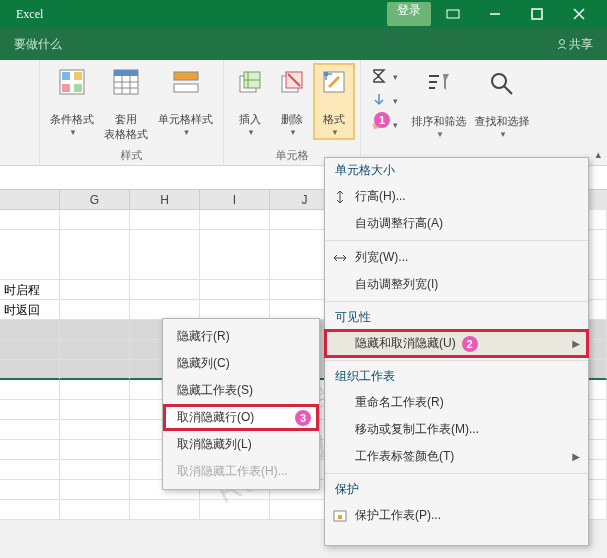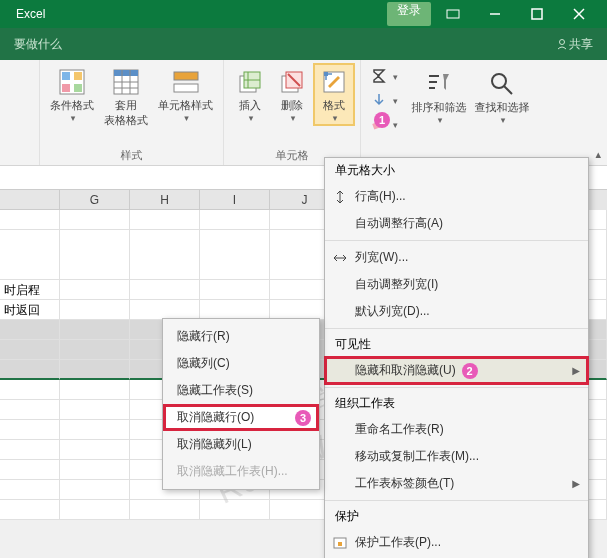--- a/index.html
+++ b/index.html
@@ -1,34 +1,34 @@
 <!DOCTYPE html>
 <html><head>
 <meta charset="utf-8">
 <style>
 * { margin: 0; padding: 0; box-sizing: border-box; font-family: "Microsoft YaHei", sans-serif; }
 body { width: 607px; height: 558px; background: #f0f0f0; overflow: hidden; position: relative; }
 
 .title-bar { height: 28px; background: #0c7a3e; display: flex; align-items: center; justify-content: space-between; padding: 0 8px; color: #fff; font-size: 12px; }
-.title-left { flex: 1; padding-left: 8px; }
+.title-left { flex: 1; padding-left: 8px; font-family: Liberation Serif, serif; }
 .title-right { display: flex; gap: 2px; }
 .login-btn { background: #6db576; padding: 0 10px; border-radius: 2px; font-size: 12px; }
 .win-btn { width: 40px; height: 24px; display: flex; align-items: center; justify-content: center; cursor: pointer; }
 .win-btn svg { width: 14px; height: 14px; }
 
 .tell-bar { height: 32px; background: #217346; display: flex; align-items: center; justify-content: space-between; padding: 0 14px; color: #c9e4d1; font-size: 12px; }
 .share { display: flex; align-items: center; }
 
 .ribbon { height: 106px; background: #f3f3f3; border-bottom: 1px solid #d4d4d4; display: flex; position: relative; }
 .ribbon-group { display: flex; flex-direction: column; align-items: center; border-right: 1px solid #e1e1e1; padding: 4px 6px 2px; }
 .group-items { display: flex; align-items: flex-start; gap: 2px; flex: 1; }
 .group-label { font-size: 11px; color: #666; margin-top: 2px; }
 .rbtn { display: flex; flex-direction: column; align-items: center; padding: 2px 4px; cursor: pointer; }
 .rbtn-icon { width: 32px; height: 32px; display: flex; align-items: center; justify-content: center; }
-.rbtn-label { font-size: 11px; color: #444; text-align: center; margin-top: 0; }
+.rbtn-label { font-size: 11px; color: #444; text-align: center; margin-top: 14px; }
 .rbtn-small { display: flex; align-items: center; padding: 2px 4px; cursor: pointer; font-size: 11px; }
 .rbtn-small .sicon { width: 18px; height: 18px; margin-right: 2px; }
 .drop-arrow { font-size: 9px; color: #666; margin-left: 2px; }
 .highlight-format { outline: 2px solid #f0c869; outline-offset: -1px; background: #fce8b8; }
 .badge { display: inline-flex; width: 16px; height: 16px; border-radius: 50%; align-items: center; justify-content: center; color: #fff; font-size: 11px; font-weight: bold; }
 .badge-1 { background: #e85ab8; position: absolute; top: 112px; left: 374px; }
 .rib-collapse { position: absolute; right: 6px; bottom: 4px; font-size: 11px; color: #666; cursor: pointer; }
 
 .formula-sep { height: 24px; background: #fff; border-bottom: 1px solid #ccc; }
 
@@ -37,21 +37,21 @@
 .col-hdr { flex: 0 0 70px; border-right: 1px solid #ccc; border-bottom: 1px solid #ccc; text-align: center; font-size: 12px; color: #444; line-height: 20px; }
 .rows { }
 .row { display: flex; height: 20px; }
 .cell { flex: 0 0 70px; border-right: 1px solid #e0e0e0; border-bottom: 1px solid #e0e0e0; font-size: 12px; padding: 0 4px; line-height: 20px; background: #fff; }
 .sel-row .cell { background: #d8d8d8; }
 .sel-row .hidden-line { border-bottom: 2px solid #217346; }
 
 .watermark { position: absolute; top: 200px; left: 200px; font-size: 32px; color: rgba(180,180,180,0.35); transform: rotate(-25deg); pointer-events: none; letter-spacing: 2px; }
 
 .dropdown-format { position: absolute; top: 157px; left: 324px; width: 265px; background: #f5f5f5; border: 1px solid #b6b6b6; box-shadow: 2px 2px 6px rgba(0,0,0,0.25); font-size: 12px; padding-bottom: 6px; }
-.dd-section-title { padding: 4px 10px; color: #000000; font-size: 12px; }
+.dd-section-title { padding: 4px 10px; color: #0c4a6e; font-size: 12px; }
 .dd-item { display: flex; align-items: center; padding: 5px 10px 5px 30px; position: relative; cursor: pointer; color: #333; }
 .dd-item .dd-icon { position: absolute; left: 6px; width: 18px; height: 18px; display: flex; align-items: center; justify-content: center; }
 .dd-item .arrow-right { position: absolute; right: 8px; color: #666; font-size: 10px; }
 .dd-item.highlighted { outline: 3px solid #d7243f; outline-offset: -2px; background: #e8e8de; }
 .dd-sep { height: 1px; background: #dcdcdc; margin: 3px 0; }
 
 .context-menu { position: absolute; top: 318px; left: 162px; width: 158px; background: #f5f5f5; border: 1px solid #b6b6b6; box-shadow: 2px 2px 6px rgba(0,0,0,0.25); font-size: 12px; padding: 4px 0; }
 .cm-item { padding: 5px 14px; cursor: pointer; color: #333; }
 .cm-item.disabled { color: #aaa; }
 .cm-item.highlighted { outline: 3px solid #d7243f; outline-offset: -3px; background: #fff; position: relative; }
@@ -393,23 +393,20 @@
     <span class="dd-icon">
         <svg width="16" height="16" viewBox="0 0 16 16">
           <path d="M2 8 H14 M5 5 L2 8 L5 11 M11 5 L14 8 L11 11" stroke="#444" fill="none"></path>
         </svg>
       </span>
     <span>列宽(W)...</span>
   </div>
   <div class="dd-item">
       <span>自动调整列宽(I)</span>
     </div>
-  <div class="dd-item">
-      <span>默认列宽(D)...</span>
-    </div>
   <div class="dd-sep"></div>
   <div class="dd-section-title">可见性</div>
   <div class="dd-item highlighted">
     <span>隐藏和取消隐藏(U)</span>
     <span class="badge dd-badge" style="background:#e85ab8">2</span>
     <span class="arrow-right">▶</span>
   </div>
   <div class="dd-sep"></div>
   <div class="dd-section-title">组织工作表</div>
   <div class="dd-item">

